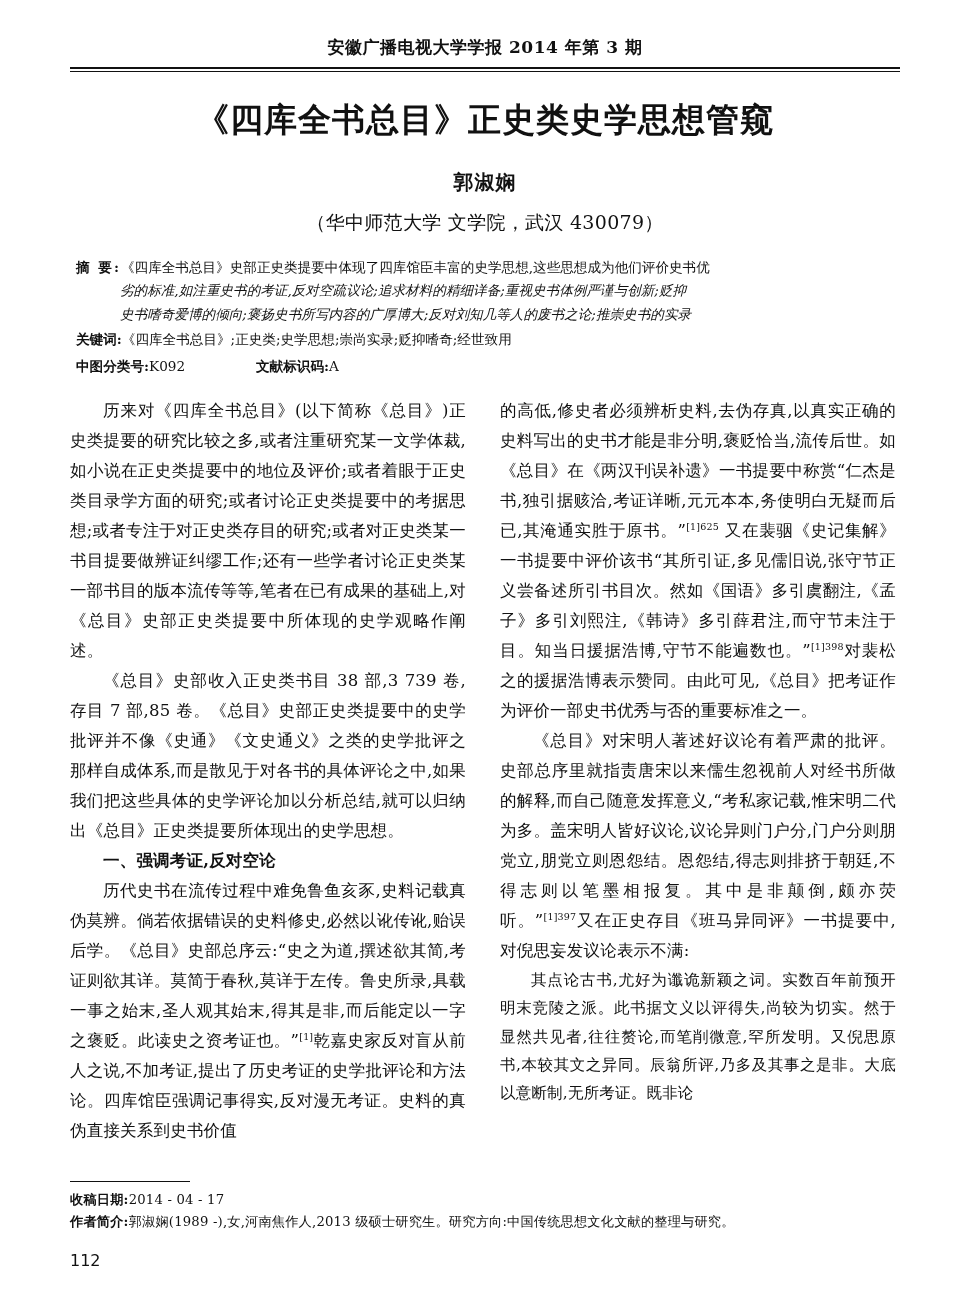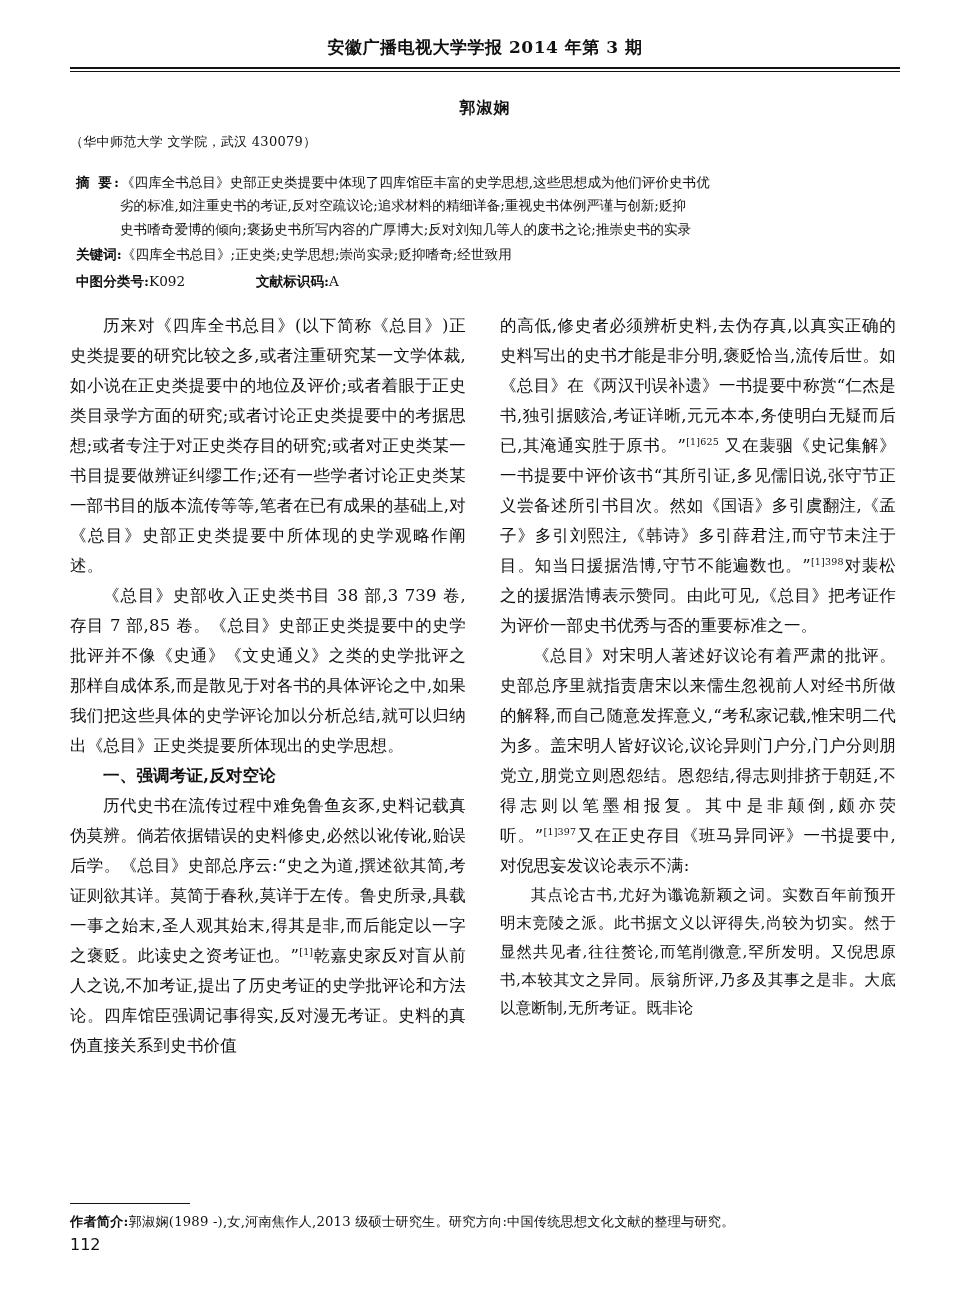--- a/index.html
+++ b/index.html
@@ -43,46 +43,48 @@
   .title {
     text-align: center;
     font-size: 33px;
     font-weight: bold;
     letter-spacing: 1px;
     font-family: "DejaVu Sans", "Liberation Sans", sans-serif;
     margin: 22px 0 26px 0;
   }
   .author {
     text-align: center;
-    font-size: 16px;
+    font-size: 20px;
     font-weight: bold;
     letter-spacing: 1px;
     margin-bottom: 14px;
   }
   .affiliation {
-    font-size: 13px;
+    text-align: center;
+    font-size: 19px;
     margin-bottom: 20px;
     letter-spacing: 0.3px;
   }
   
   .absblock {
     font-size: 13.6px;
     line-height: 1.72;
     padding: 0 6px 0 6px;
     text-align: justify;
   }
   .absblock .lbl {
     font-weight: bold;
     letter-spacing: 2px;
   }
   .abs-first {
     text-indent: 0;
   }
   .abs-line {
     padding-left: 44px;
+    font-style: italic;
   }
   .kw {
     margin-top: 2px;
   }
   .kw .lbl { letter-spacing: 0; }
   .clsline {
     margin-top: 3px;
     display: flex;
     gap: 0;
     align-items: center;
@@ -136,34 +138,35 @@
   }
   .fn-line {
     font-size: 13.2px;
     line-height: 1.62;
     letter-spacing: 0.2px;
   }
   .fn-line b { font-weight: bold; }
   .pagenum {
     position: absolute;
     left: 70px;
-    bottom: 52px;
+    bottom: 36px;
     font-size: 16px;
     font-family: "DejaVu Sans", "Liberation Sans", sans-serif;
   }
 </style>
 </head>
 <body>
 
 <div class="page">
 
   <div class="runhead">安徽广播电视大学学报 2014 年第 3 期</div>
   <div class="rule-top"></div>
   <div class="rule-top-thin"></div>
 
+  <div class="title">《四库全书总目》正史类史学思想管窥</div>
   <div class="author">郭淑娴</div>
   <div class="affiliation">（华中师范大学 文学院，武汉    430079）</div>
 
   <div class="absblock">
     <div class="abs-first">
       <span class="lbl">摘    要:</span><span>《四库全书总目》史部正史类提要中体现了四库馆臣丰富的史学思想,这些思想成为他们评价史书优</span>
     </div>
     <div class="abs-line">劣的标准,如注重史书的考证,反对空疏议论;追求材料的精细详备;重视史书体例严谨与创新;贬抑</div>
     <div class="abs-line">史书嗜奇爱博的倾向;褒扬史书所写内容的广厚博大;反对刘知几等人的废书之论;推崇史书的实录</div>
 
@@ -191,18 +194,21 @@
     <div class="col">
       <p class="noind"><span>的高低,修史者必须辨析史料,去伪存真,以真实正确的史料写出的史书才能是非分明,褒贬恰当,流传后世。如《总目》在《两汉刊误补遗》一书提要中称赏“仁杰是书,独引据赅洽,考证详晰,元元本本,务使明白无疑而后已,其淹通实胜于原书。”<sup>[1]625</sup> 又在裴骃《史记集解》一书提要中评价该书“其所引证,多见儒旧说,张守节正义尝备述所引书目次。然如《国语》多引虞翻注,《孟子》多引刘熙注,《韩诗》多引薛君注,而守节未注于目。知当日援据浩博,守节不能遍数也。”<sup>[1]398</sup>对裴松之的援据浩博表示赞同。由此可见,《总目》把考证作为评价一部史书优秀与否的重要标准之一。</span></p>
       <p><span>《总目》对宋明人著述好议论有着严肃的批评。史部总序里就指责唐宋以来儒生忽视前人对经书所做的解释,而自己随意发挥意义,“考私家记载,惟宋明二代为多。盖宋明人皆好议论,议论异则门户分,门户分则朋党立,朋党立则恩怨结。恩怨结,得志则排挤于朝廷,不得志则以笔墨相报复。其中是非颠倒,颇亦荧听。”<sup>[1]397</sup>又在正史存目《班马异同评》一书提要中,对倪思妄发议论表示不满:</span></p>
       <p class="quote"><span>其点论古书,尤好为谶诡新颖之词。实数百年前预开明末竞陵之派。此书据文义以评得失,尚较为切实。然于显然共见者,往往赘论,而笔削微意,罕所发明。又倪思原书,本较其文之异同。辰翁所评,乃多及其事之是非。大底以意断制,无所考证。既非论</span></p>
     </div>
   </div>
 
   <div class="footnote">
     <div class="fn-rule"></div>
     <div class="fn-line">
+      <b>收稿日期:</b><span>2014 - 04 - 17</span>
+    </div>
+    <div class="fn-line">
       <b>作者简介:</b><span>郭淑娴(1989 -),女,河南焦作人,2013 级硕士研究生。研究方向:中国传统思想文化文献的整理与研究。</span>
     </div>
   </div>
 
   <div class="pagenum">112</div>
 </div>
 
 </body></html>

